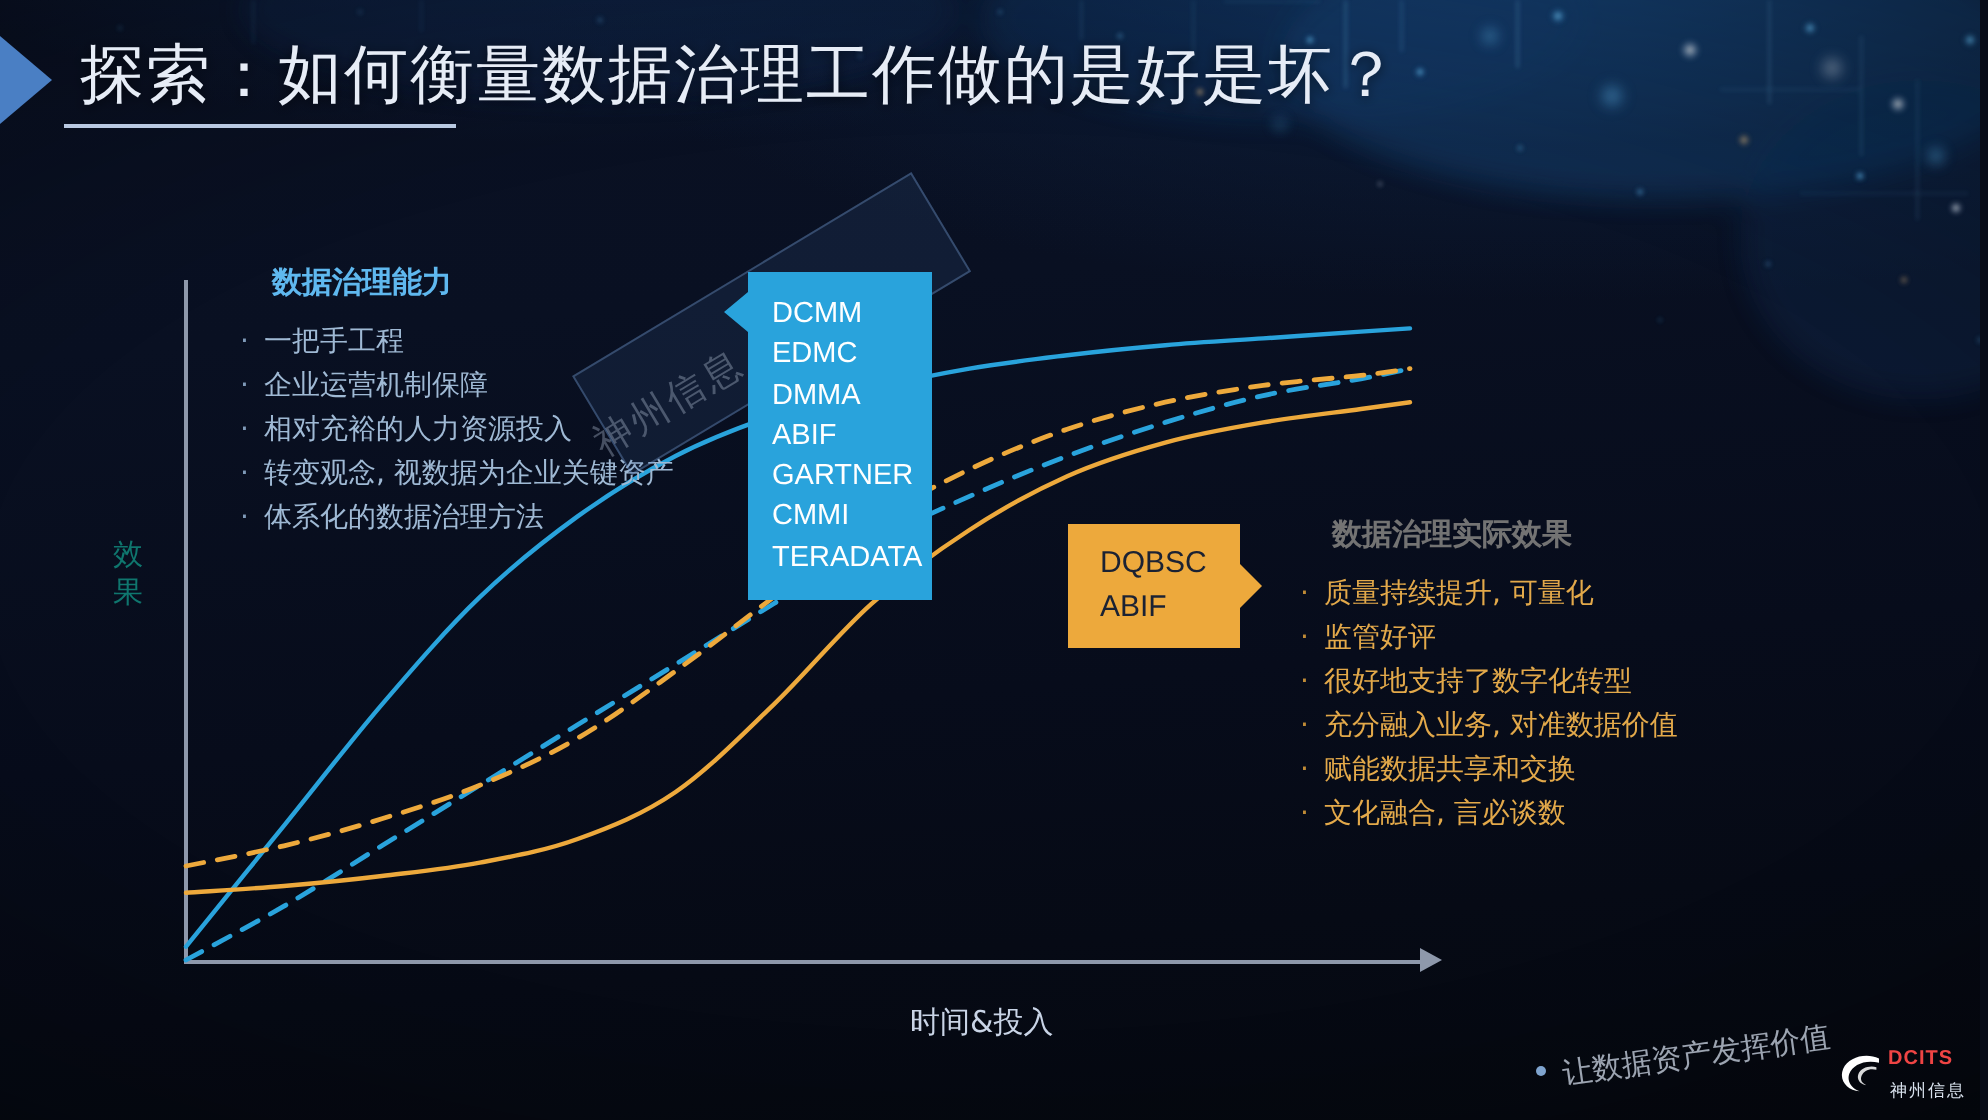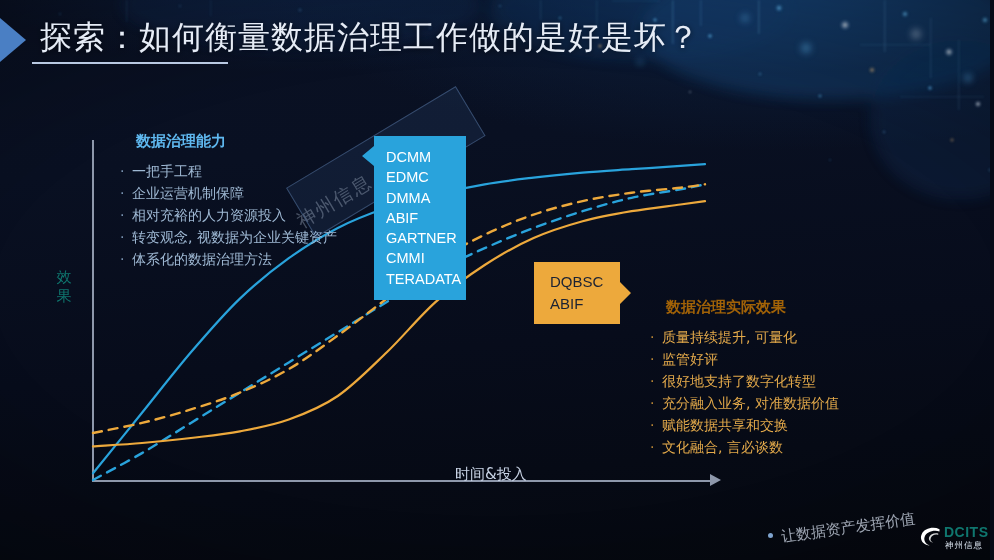--- a/index.html
+++ b/index.html
@@ -51,21 +51,21 @@
     position:absolute;left:710px;top:474px;width:0;height:0;
     border-top:6px solid transparent;border-bottom:6px solid transparent;
     border-left:11px solid #8e98ab;
   }
   .ylabel{
     position:absolute;left:53px;top:268px;width:22px;
     color:#0f766e;font-size:15px;line-height:19px;text-align:center;
     font-family:"DejaVu Sans","Liberation Sans",sans-serif;
   }
   .xlabel{
-    position:absolute;left:455px;top:465px;
+    position:absolute;left:455px;top:502px;
     color:#c9d4e6;font-size:15px;
     font-family:"DejaVu Sans","Liberation Sans",sans-serif;
   }
 
   
   .blk{position:absolute;}
   .blk-head{
     font-size:15px;font-weight:bold;margin-bottom:9px;
     font-family:"DejaVu Sans","Liberation Sans",sans-serif;
   }
@@ -75,21 +75,21 @@
     font-family:"DejaVu Sans","Liberation Sans",sans-serif;
   }
   .blk li .dot{display:inline-block;width:12px;}
 
   #left-block{left:120px;top:132px;}
   #left-block .blk-head{color:#5fb8ef;padding-left:16px;}
   #left-block li{color:#9fb9d4;}
   #left-block li .dot{color:#7f9ab8;}
 
   #right-block{left:650px;top:258px;}
-  #right-block .blk-head{color:#a16207;padding-left:16px;margin-top:40px;}
+  #right-block .blk-head{color:#737373;padding-left:16px;}
   #right-block li{color:#e3a94a;}
   #right-block li .dot{color:#c08b36;}
 
   
   .callout{position:absolute;}
   .callout .labels{
     position:absolute;left:0;top:0;width:100%;height:100%;
     display:flex;flex-direction:column;justify-content:center;
     box-sizing:border-box;
   }
@@ -133,22 +133,22 @@
     color:rgba(215,225,240,.72);
   }
 
   
   .footer-dot{
     position:absolute;left:768px;top:533px;width:5px;height:5px;
     border-radius:50%;background:#7fa4cf;
   }
   .logo{position:absolute;left:920px;top:524px;width:74px;height:32px;}
   .logo-main{
-    position:absolute;left:24px;top:0px;color:#0f766e;
-    font-size:14px;font-weight:bold;letter-spacing:.5px;
+    position:absolute;left:24px;top:0px;color:#ef4444;
+    font-size:10px;font-weight:bold;letter-spacing:.5px;
     font-family:"Liberation Sans",sans-serif;
   }
   .logo-sub{
     position:absolute;left:25px;top:16px;color:#d9e2ee;
     font-size:8.5px;letter-spacing:1px;
     font-family:"DejaVu Sans","Liberation Sans",sans-serif;
   }
 </style>
 </head>
 <body>

